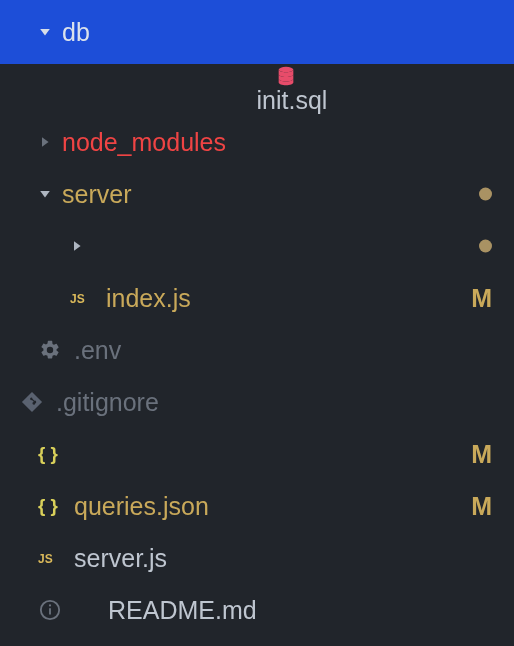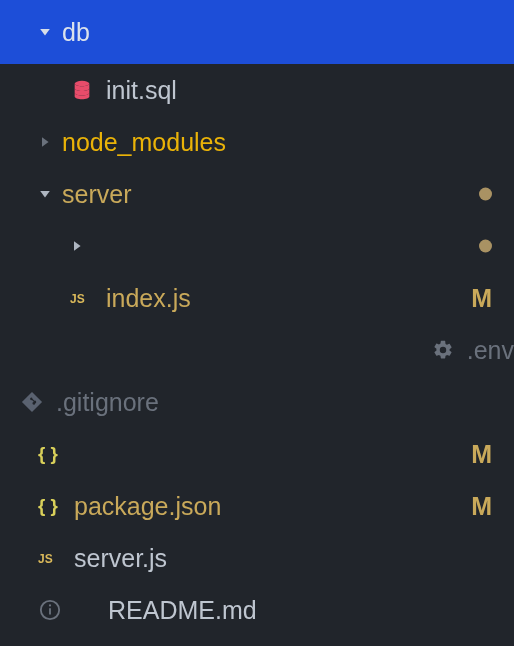--- a/index.html
+++ b/index.html
@@ -68,38 +68,38 @@
     border-radius: 50%;
     background: #a99263;
   }
   .mod {
     font-size: 25px;
     font-weight: 600;
     color: #c9a95a;
   }
   
   .c-white   { color: #dbe2ec; }
-  .c-dim     { color: #eab308; }
+  .c-dim     { color: #ef4444; }
   .c-amber   { color: #c9a95a; }
   .c-dimgit  { color: #6a717c; }
   .c-fg      { color: #bfc6d0; }
 </style>
 </head>
 <body>
 
 <div class="tree">
     <div class="row selected" style="padding-left: 38px;">
       <span class="chevron">
         <svg width="12" height="12" viewBox="0 0 10 10">
           <path d="M1 2.5 L9 2.5 L5 8 Z" fill="#d7dee8"></path>
         </svg>
       </span>
       <span class="label c-white">db</span>
     </div>
-    <div class="row" style="padding-left: 70px;">
+    <div class="row" style="padding-left: 70px; flex-direction: column;">
       <span class="icon">
         <svg width="22" height="22" viewBox="0 0 24 24">
           <g fill="#e74c6a">
             <ellipse cx="12" cy="5" rx="8" ry="3"></ellipse>
             <path d="M4 5v5c0 1.66 3.58 3 8 3s8-1.34 8-3V5c0 1.66-3.58 3-8 3S4 6.66 4 5z"></path>
             <path d="M4 10v5c0 1.66 3.58 3 8 3s8-1.34 8-3v-5c0 1.66-3.58 3-8 3s-8-1.34-8-3z"></path>
             <path d="M4 15v4c0 1.66 3.58 3 8 3s8-1.34 8-3v-4c0 1.66-3.58 3-8 3s-8-1.34-8-3z"></path>
           </g>
         </svg>
       </span>
@@ -136,21 +136,21 @@
     </div>
     <div class="row" style="padding-left: 70px;">
       <span class="icon">
         <svg width="26" height="18" viewBox="0 0 32 18">
           <text x="0" y="15" font-family="Arial" font-size="16" font-weight="800" fill="#d9b85a">JS</text>
         </svg>
       </span>
       <span class="label c-amber">index.js</span>
       <span class="status mod">M</span>
     </div>
-    <div class="row" style="padding-left: 38px; justify-content: flex-end;">
+    <div class="row" style="padding-left: 38px;">
       <span class="icon">
         <svg width="22" height="22" viewBox="0 0 24 24" fill="#6a717c">
           <path d="M19.14 12.94a7.49 7.49 0 0 0 0-1.88l2.03-1.58a.5.5 0 0 0 .12-.64l-1.92-3.32a.5.5 0 0 0-.6-.22l-2.39.96a7.28 7.28 0 0 0-1.62-.94l-.36-2.54A.5.5 0 0 0 13.9 2h-3.8a.5.5 0 0 0-.5.42l-.36 2.54c-.58.24-1.12.55-1.62.94l-2.39-.96a.5.5 0 0 0-.6.22L2.71 8.48a.5.5 0 0 0 .12.64l2.03 1.58a7.49 7.49 0 0 0 0 1.88l-2.03 1.58a.5.5 0 0 0-.12.64l1.92 3.32c.13.23.4.32.6.22l2.39-.96c.5.39 1.04.7 1.62.94l.36 2.54c.04.24.25.42.5.42h3.8c.25 0 .46-.18.5-.42l.36-2.54c.58-.24 1.12-.55 1.62-.94l2.39.96c.2.1.47.01.6-.22l1.92-3.32a.5.5 0 0 0-.12-.64l-2.03-1.58zM12 15.5A3.5 3.5 0 1 1 12 8.5a3.5 3.5 0 0 1 0 7z"></path>
         </svg>
       </span>
       <span class="label c-dimgit">.env</span>
     </div>
     <div class="row" style="padding-left: 20px;">
       <span class="icon">
         <svg width="22" height="22" viewBox="0 0 24 24" fill="#5a6270">
@@ -166,21 +166,21 @@
         </svg>
       </span>
       <span class="status mod">M</span>
     </div>
     <div class="row" style="padding-left: 38px;">
       <span class="icon">
         <svg width="26" height="22" viewBox="0 0 28 22">
           <text x="0" y="18" font-family="Arial" font-size="22" font-weight="700" fill="#d9d05a">{ }</text>
         </svg>
       </span>
-      <span class="label c-amber">package.json</span>
+      <span class="label c-amber">queries.json</span>
       <span class="status mod">M</span>
     </div>
     <div class="row" style="padding-left: 38px;">
       <span class="icon">
         <svg width="26" height="18" viewBox="0 0 32 18">
           <text x="0" y="15" font-family="Arial" font-size="16" font-weight="800" fill="#d9b85a">JS</text>
         </svg>
       </span>
       <span class="label c-fg">server.js</span>
     </div>

